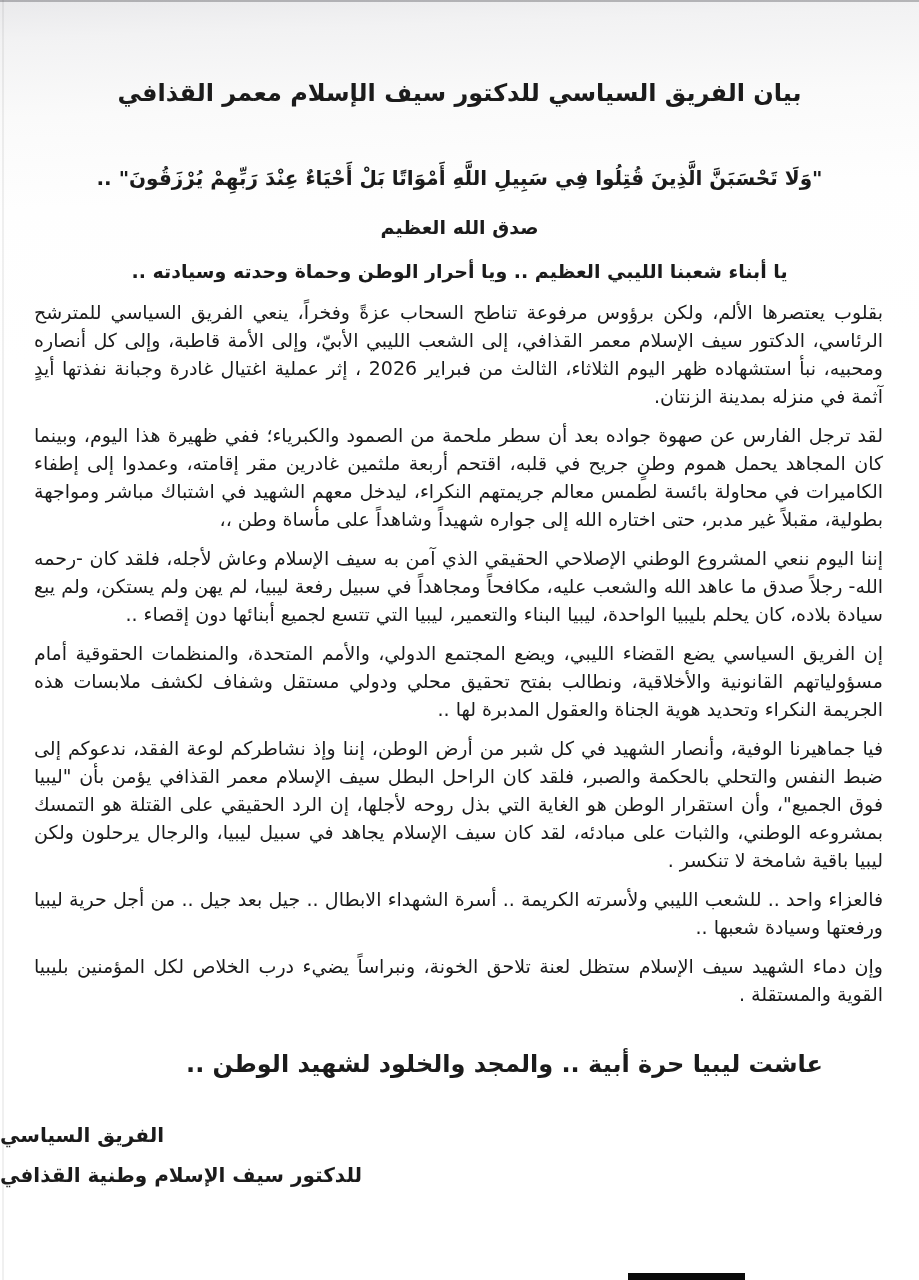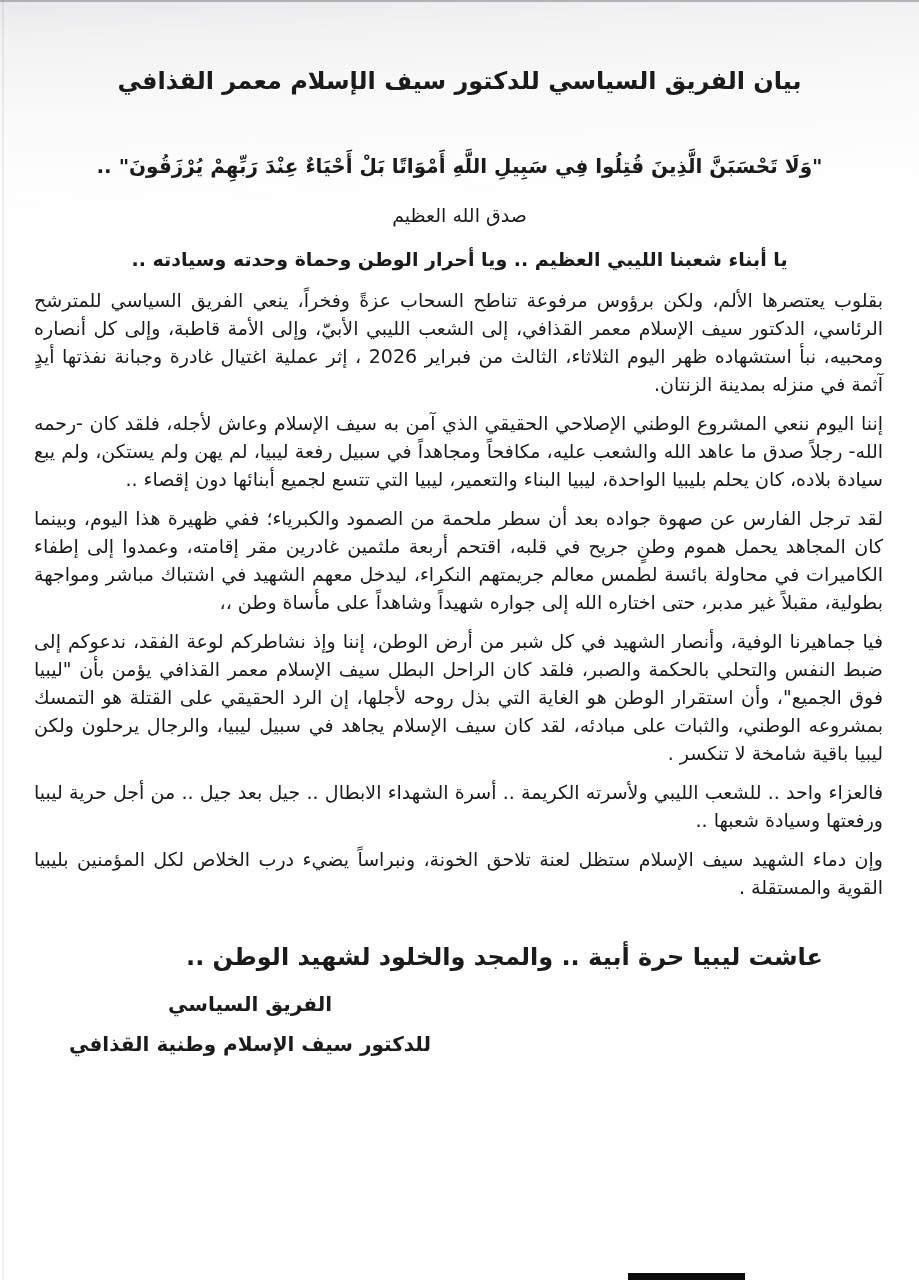--- a/index.html
+++ b/index.html
@@ -22,21 +22,21 @@
     background: rgba(70,70,75,0.35);
   }
   .photo-left-edge {
     position: absolute;
     top: 0; left: 2px;
     width: 2px; height: 100%;
     background: rgba(60,60,65,0.08);
   }
   .doc {
     position: absolute;
-    top: 0; left: 0;
+    top: 12px; left: 0;
     width: 919px;
     direction: rtl;
   }
   .doc-title {
     margin: 64px 36px 0 36px;
     text-align: center;
     font-size: 24px;
     line-height: 34px;
     font-weight: bold;
     letter-spacing: 0.5px;
@@ -46,21 +46,21 @@
     text-align: center;
     font-size: 20px;
     line-height: 44px;
     font-weight: bold;
   }
   .verse-attribution {
     margin: 12px 36px 0 36px;
     text-align: center;
     font-size: 19px;
     line-height: 30px;
-    font-weight: normal;
+    font-weight: bold;
   }
   .salutation {
     margin: 14px 36px 0 36px;
     text-align: center;
     font-size: 19px;
     line-height: 30px;
     font-weight: bold;
   }
   .body-text {
     margin: 12px 36px 12px 34px;
@@ -74,24 +74,24 @@
   }
   .closing {
     margin: 40px 36px 0 36px;
     padding-left: 90px;
     text-align: center;
     font-size: 24px;
     line-height: 32px;
     font-weight: bold;
   }
   .signature {
-    margin-top: 16px;
+    margin-top: 40px;
     margin-right: auto;
     width: 500px;
-    text-align: center;
+    text-align: left;
   }
   .signature .sig-line {
     font-size: 20px;
     line-height: 30px;
     font-weight: bold;
     margin-bottom: 10px;
   }
   .redaction-bar {
     position: absolute;
     left: 628px;
@@ -112,22 +112,23 @@
   <h1 class="doc-title">بيان الفريق السياسي للدكتور سيف الإسلام معمر القذافي</h1>
 
   <div class="verse">"وَلَا تَحْسَبَنَّ الَّذِينَ قُتِلُوا فِي سَبِيلِ اللَّهِ أَمْوَاتًا بَلْ أَحْيَاءٌ عِنْدَ رَبِّهِمْ يُرْزَقُونَ" ..</div>
 
   <div class="verse-attribution">صدق الله العظيم</div>
 
   <div class="salutation">يا أبناء شعبنا الليبي العظيم .. ويا أحرار الوطن وحماة وحدته وسيادته ..</div>
 
   <div class="body-text">
     <p>بقلوب يعتصرها الألم، ولكن برؤوس مرفوعة تناطح السحاب عزةً وفخراً، ينعي الفريق السياسي للمترشح الرئاسي، الدكتور سيف الإسلام معمر القذافي، إلى الشعب الليبي الأبيّ، وإلى الأمة قاطبة، وإلى كل أنصاره ومحبيه، نبأ استشهاده ظهر اليوم الثلاثاء، الثالث من فبراير 2026 ، إثر عملية اغتيال غادرة وجبانة نفذتها أيدٍ آثمة في منزله بمدينة الزنتان.</p>
+    <p>لقد ترجل الفارس عن صهوة جواده بعد أن سطر ملحمة من الصمود والكبرياء؛ ففي ظهيرة هذا اليوم، وبينما كان المجاهد يحمل هموم وطنٍ جريح في قلبه، اقتحم أربعة ملثمين غادرين مقر إقامته، وعمدوا إلى إطفاء الكاميرات في محاولة بائسة لطمس معالم جريمتهم النكراء، ليدخل معهم الشهيد في اشتباك مباشر ومواجهة بطولية، مقبلاً غير مدبر، حتى اختاره الله إلى جواره شهيداً وشاهداً على مأساة وطن ،،</p>
     <p>إننا اليوم ننعي المشروع الوطني الإصلاحي الحقيقي الذي آمن به سيف الإسلام وعاش لأجله، فلقد كان -رحمه الله- رجلاً صدق ما عاهد الله والشعب عليه، مكافحاً ومجاهداً في سبيل رفعة ليبيا، لم يهن ولم يستكن، ولم يبع سيادة بلاده، كان يحلم بليبيا الواحدة، ليبيا البناء والتعمير، ليبيا التي تتسع لجميع أبنائها دون إقصاء ..</p>
-    <p>لقد ترجل الفارس عن صهوة جواده بعد أن سطر ملحمة من الصمود والكبرياء؛ ففي ظهيرة هذا اليوم، وبينما كان المجاهد يحمل هموم وطنٍ جريح في قلبه، اقتحم أربعة ملثمين غادرين مقر إقامته، وعمدوا إلى إطفاء الكاميرات في محاولة بائسة لطمس معالم جريمتهم النكراء، ليدخل معهم الشهيد في اشتباك مباشر ومواجهة بطولية، مقبلاً غير مدبر، حتى اختاره الله إلى جواره شهيداً وشاهداً على مأساة وطن ،،</p>
+    <p>إن الفريق السياسي يضع القضاء الليبي، ويضع المجتمع الدولي، والأمم المتحدة، والمنظمات الحقوقية أمام مسؤولياتهم القانونية والأخلاقية، ونطالب بفتح تحقيق محلي ودولي مستقل وشفاف  لكشف ملابسات هذه الجريمة النكراء وتحديد هوية الجناة والعقول المدبرة لها ..</p>
     <p>فيا جماهيرنا الوفية، وأنصار الشهيد في كل شبر من أرض الوطن، إننا وإذ نشاطركم لوعة الفقد، ندعوكم إلى ضبط النفس والتحلي بالحكمة والصبر، فلقد كان الراحل البطل سيف الإسلام معمر القذافي يؤمن بأن "ليبيا فوق الجميع"، وأن استقرار الوطن هو الغاية التي بذل روحه لأجلها، إن الرد الحقيقي على القتلة هو التمسك بمشروعه الوطني، والثبات على مبادئه، لقد كان سيف الإسلام يجاهد في سبيل ليبيا، والرجال يرحلون ولكن ليبيا باقية شامخة لا تنكسر .</p>
     <p>فالعزاء واحد .. للشعب الليبي ولأسرته الكريمة .. أسرة الشهداء الابطال .. جيل بعد جيل .. من أجل حرية ليبيا ورفعتها وسيادة شعبها ..</p>
     <p>وإن دماء الشهيد سيف الإسلام  ستظل لعنة تلاحق الخونة، ونبراساً يضيء درب الخلاص لكل المؤمنين بليبيا القوية والمستقلة .</p>
   </div>
 
   <div class="closing">عاشت ليبيا حرة أبية .. والمجد والخلود لشهيد الوطن ..</div>
 
   <div class="signature">
     <div class="sig-line">الفريق السياسي</div>
     <div class="sig-line">للدكتور سيف الإسلام وطنية القذافي</div>

